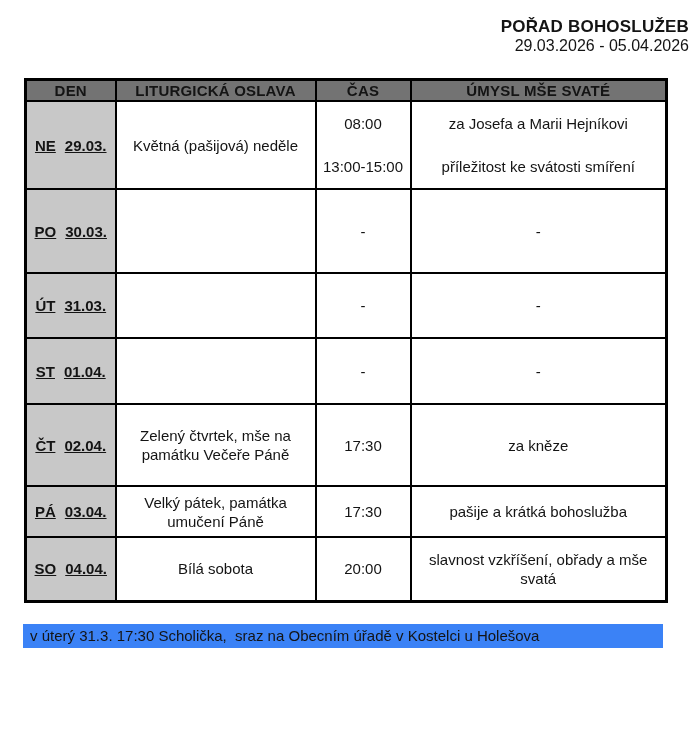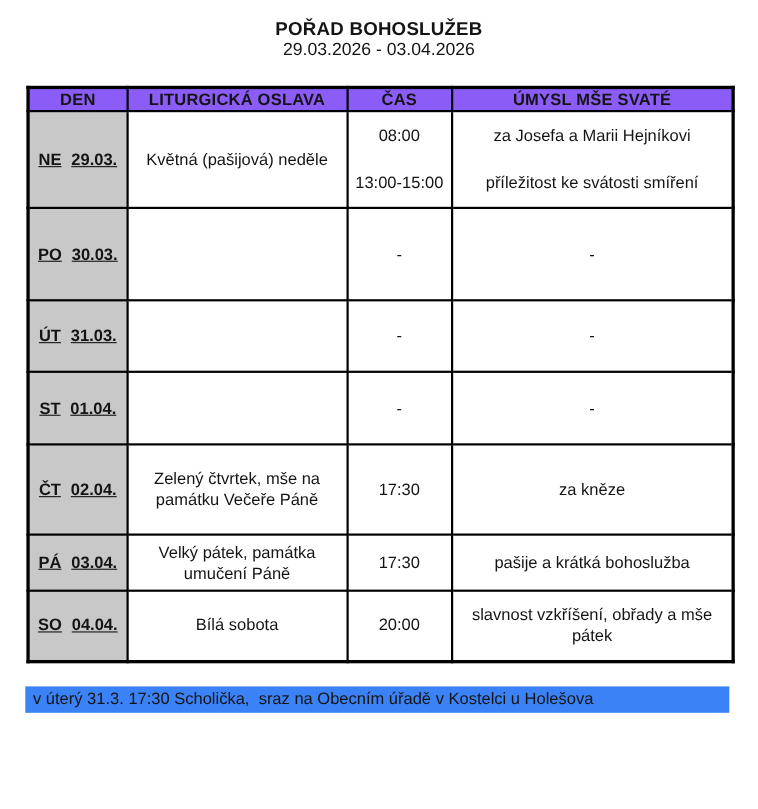--- a/index.html
+++ b/index.html
@@ -6,21 +6,21 @@
   html, body {
     margin: 0; padding: 0;
     width: 689px; height: 735px;
     background: #ffffff;
     color: #141414;
     font-family: "Liberation Sans", sans-serif;
   }
   .page { width: 689px; height: 735px; overflow: hidden; }
 
   
-  .doc-header { text-align: center; padding-top: 17px; }
+  .doc-header { text-align: right; padding-top: 17px; }
   .doc-header .title,
   .doc-header .subtitle {
     font-weight: bold;
     font-size: 17px;
     line-height: 19px;
     letter-spacing: 0.2px;
   }
   .doc-header .daterange {
     font-size: 16px;
     line-height: 20px;
@@ -28,21 +28,21 @@
 
   
   table.schedule {
     margin: 22px 0 0 24px;
     width: 641px;
     border-collapse: collapse;
     table-layout: fixed;
     border: 3px solid #000;
   }
   table.schedule th {
-    background: #8b5cf6;
+    background: #737373;
     border: 2px solid #000;
     font-size: 15px;
     font-weight: bold;
     height: 21px;
     padding: 1px 2px;
     letter-spacing: 0.2px;
   }
   table.schedule td {
     border: 2px solid #000;
     font-size: 15px;
@@ -86,21 +86,21 @@
     overflow: hidden;
   }
 </style>
 </head>
 <body>
 
 <div class="page">
 
   <div class="doc-header">
     <div class="title">POŘAD BOHOSLUŽEB</div>
-    <div class="daterange">29.03.2026 - 03.04.2026</div>
+    <div class="daterange">29.03.2026 - 05.04.2026</div>
   </div>
 
   <table class="schedule">
     <colgroup>
       <col style="width:90px">
       <col style="width:200px">
       <col style="width:95px">
       <col style="width:256px">
     </colgroup>
     <thead>
@@ -173,21 +173,21 @@
         <td>17:30</td>
         <td>pašije a krátká bohoslužba</td>
       </tr>
 
       <tr class="r6">
         <td class="day-cell">
           <span class="d">SO</span><span>04.04.</span>
         </td>
         <td>Bílá sobota</td>
         <td>20:00</td>
-        <td>slavnost vzkříšení, obřady a mše pátek</td>
+        <td>slavnost vzkříšení, obřady a mše svatá</td>
       </tr>
 
     </tbody>
   </table>
 
   <div class="footer-note">v úterý 31.3. 17:30 Scholička,  sraz na Obecním úřadě v Kostelci u Holešova</div>
 
 </div>
 
 </body></html>

